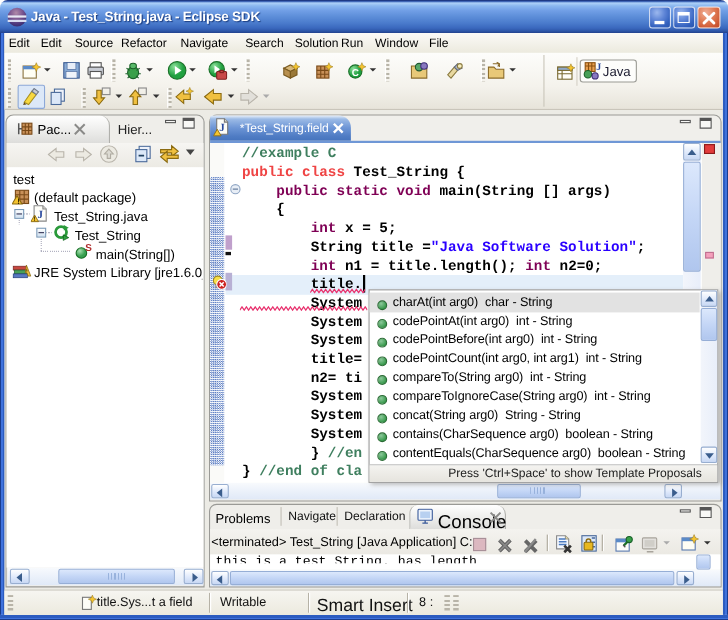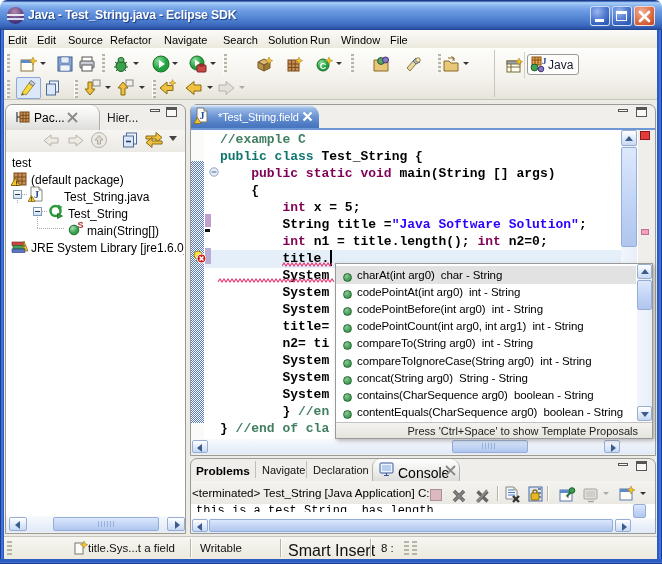--- a/index.html
+++ b/index.html
@@ -282,21 +282,21 @@
 
 <div class="a" style="left:13px;top:190px;width:9px;height:9px;border:1px solid #7a9ab8;background:linear-gradient(180deg,#fff,#cfe0f0)"></div>
 <div class="a" style="left:15px;top:194px;width:5px;height:1px;background:#335"></div>
 <svg class="a" style="left:28px;top:186px" width="16" height="17">
  <path d="M3 1 L11 1 L14 4 L14 15 L3 15 z" fill="#fdfdf8" stroke="#888"></path>
  <path d="M11 1 L11 4 L14 4" fill="#d8d8d0" stroke="#888"></path>
  <text x="6" y="12" font-size="10" font-weight="bold" fill="#2a4a9e" font-family="Liberation Serif">J</text>
  <path d="M3.5 9.5 L7 15.5 L0 15.5 z" fill="#f4c430" stroke="#8a6a10" stroke-width=".8"></path>
  <text x="2.4" y="14.8" font-size="6" font-weight="bold" fill="#3a2a00" font-family="Liberation Sans">!</text>
 </svg>
-<div class="a treetxt" style="left:64px;top:190px">Test_String.java</div>
+<div class="a treetxt" style="left:49px;top:190px">Test_String.java</div>
 
 <div class="a" style="left:33px;top:207px;width:9px;height:9px;border:1px solid #7a9ab8;background:linear-gradient(180deg,#fff,#cfe0f0)"></div>
 <div class="a" style="left:35px;top:211px;width:5px;height:1px;background:#335"></div>
 <svg class="a" style="left:48px;top:204px" width="16" height="16">
  <circle cx="7.5" cy="7" r="5" fill="none" stroke="#2a9a3a" stroke-width="2.5"></circle>
  <path d="M10 0.5 L14.5 3 L10 5.5 z" fill="#2a9a3a"></path>
  <path d="M9.5 9.5 L14.5 12 L9.5 14.5 z" fill="#30a040" stroke="#0a6018" stroke-width=".7"></path>
 </svg>
 <div class="a treetxt" style="left:68px;top:207px">Test_String</div>
 
@@ -372,21 +372,21 @@
 
 <div class="a" style="left:204px;top:130px;width:14px;height:309px;background:#fff"></div>
 <svg class="a" style="left:209px;top:167px" width="11" height="11">
  <circle cx="5" cy="5" r="4.2" fill="#e8eef6" stroke="#90a6c4"></circle>
  <path d="M2.6 5 h4.8" stroke="#6a80a0" stroke-width="1.2"></path>
 </svg>
 
 <div class="a" style="left:205px;top:249.5px;width:416px;height:18px;background:#e4effa"></div>
 
 <pre class="a" style="left:220px;top:130.5px;font-size:13px;font-weight:bold;line-height:17px;color:#000;z-index:3"><span style="color:#3f7f5f">//example C</span>
-<span style="color:#0f766e">public class</span> Test_String {
+<span style="color:#ef4444">public class</span> Test_String {
     <span style="color:#7f0055">public static void</span> main(String [] args)
     {
         <span style="color:#7f0055">int</span> x = 5;
         String title =<span style="color:#2a00ff">"Java Software Solution"</span>;
         <span style="color:#7f0055">int</span> n1 = title.length(); <span style="color:#7f0055">int</span> n2=0;
         title.
         System
         System
         System
         title=
@@ -456,32 +456,32 @@
 <div class="a sbthumb" style="left:637px;top:280px;width:15px;height:30px;z-index:13"></div>
 <div class="a sbbtn" style="left:637px;top:406px;width:15px;height:15px;z-index:13">
     <div class="tri-d" style="margin:5px 0 0 3px"></div>
   </div>
 
 <div class="a" style="left:336px;top:422px;width:316px;height:16px;background:linear-gradient(180deg,#f4f3f0,#e6e4de);border-top:1px solid #c2c2c2;z-index:12"></div>
 <div class="a" style="left:336px;top:425px;width:302px;height:12px;font-size:11px;color:#222;text-align:right;z-index:13">Press 'Ctrl+Space' to show Template Proposals</div>
 
 <div class="a panel" style="left:190px;top:458px;width:466px;height:76px;border-radius:7px 7px 0 0"></div>
 
-<div class="a" style="left:196px;top:464px;font-size:11.8px;font-weight:bold;color:#000">Problems</div>
+<div class="a" style="left:196px;top:464px;font-size:11.8px;font-weight:normal;color:#000">Problems</div>
 <div class="a" style="left:255px;top:461px;width:1px;height:17px;background:#c2bfb6"></div>
 <div class="a" style="left:262px;top:464px;font-size:11px;color:#111">Navigate</div>
 <div class="a" style="left:306px;top:461px;width:1px;height:17px;background:#c2bfb6"></div>
 <div class="a" style="left:313px;top:464px;font-size:11px;color:#111">Declaration</div>
 <div class="a vtab-act" style="left:372px;top:459px;width:88px;height:22px;border-radius:8px 9px 0 0;border-left:1px solid #b0b0ac"></div>
 <svg class="a" style="left:379px;top:462px" width="16" height="15">
  <rect x="1" y="1" width="13" height="10" rx="1" fill="#eef4fc" stroke="#3a5a9a"></rect>
  <rect x="3" y="3" width="9" height="6" fill="#b8d0f0"></rect>
  <path d="M5 13.5 h5 M7.5 11 v2.5" stroke="#3a5a9a" stroke-width="1.2"></path>
 </svg>
-<div class="a" style="left:398px;top:465px;font-size:14px;color:#000">Console</div>
+<div class="a" style="left:398px;top:465px;font-size:17px;color:#000">Console</div>
 <svg class="a" style="left:444px;top:464px" width="13" height="13">
     <path d="M2 2 L11 11 M11 2 L2 11" stroke="#8a8a88" stroke-width="1.8"></path>
   </svg>
 
 <div class="a" style="left:618px;top:463px;width:10px;height:3px;border:1px solid #555;background:#f8f8f6"></div>
 <div class="a" style="left:636px;top:461px;width:11px;height:10px;border:1px solid #555;border-top:3px solid #555;background:#f8f8f6"></div>
 
 <div class="a" style="left:191px;top:481px;width:464px;height:23px;background:linear-gradient(180deg,#f4f3ef,#ebe9e3)"></div>
 <div class="a" style="left:192px;top:486px;font-size:11.6px;color:#000">&lt;terminated&gt; Test_String [Java Application] C:</div>
 

